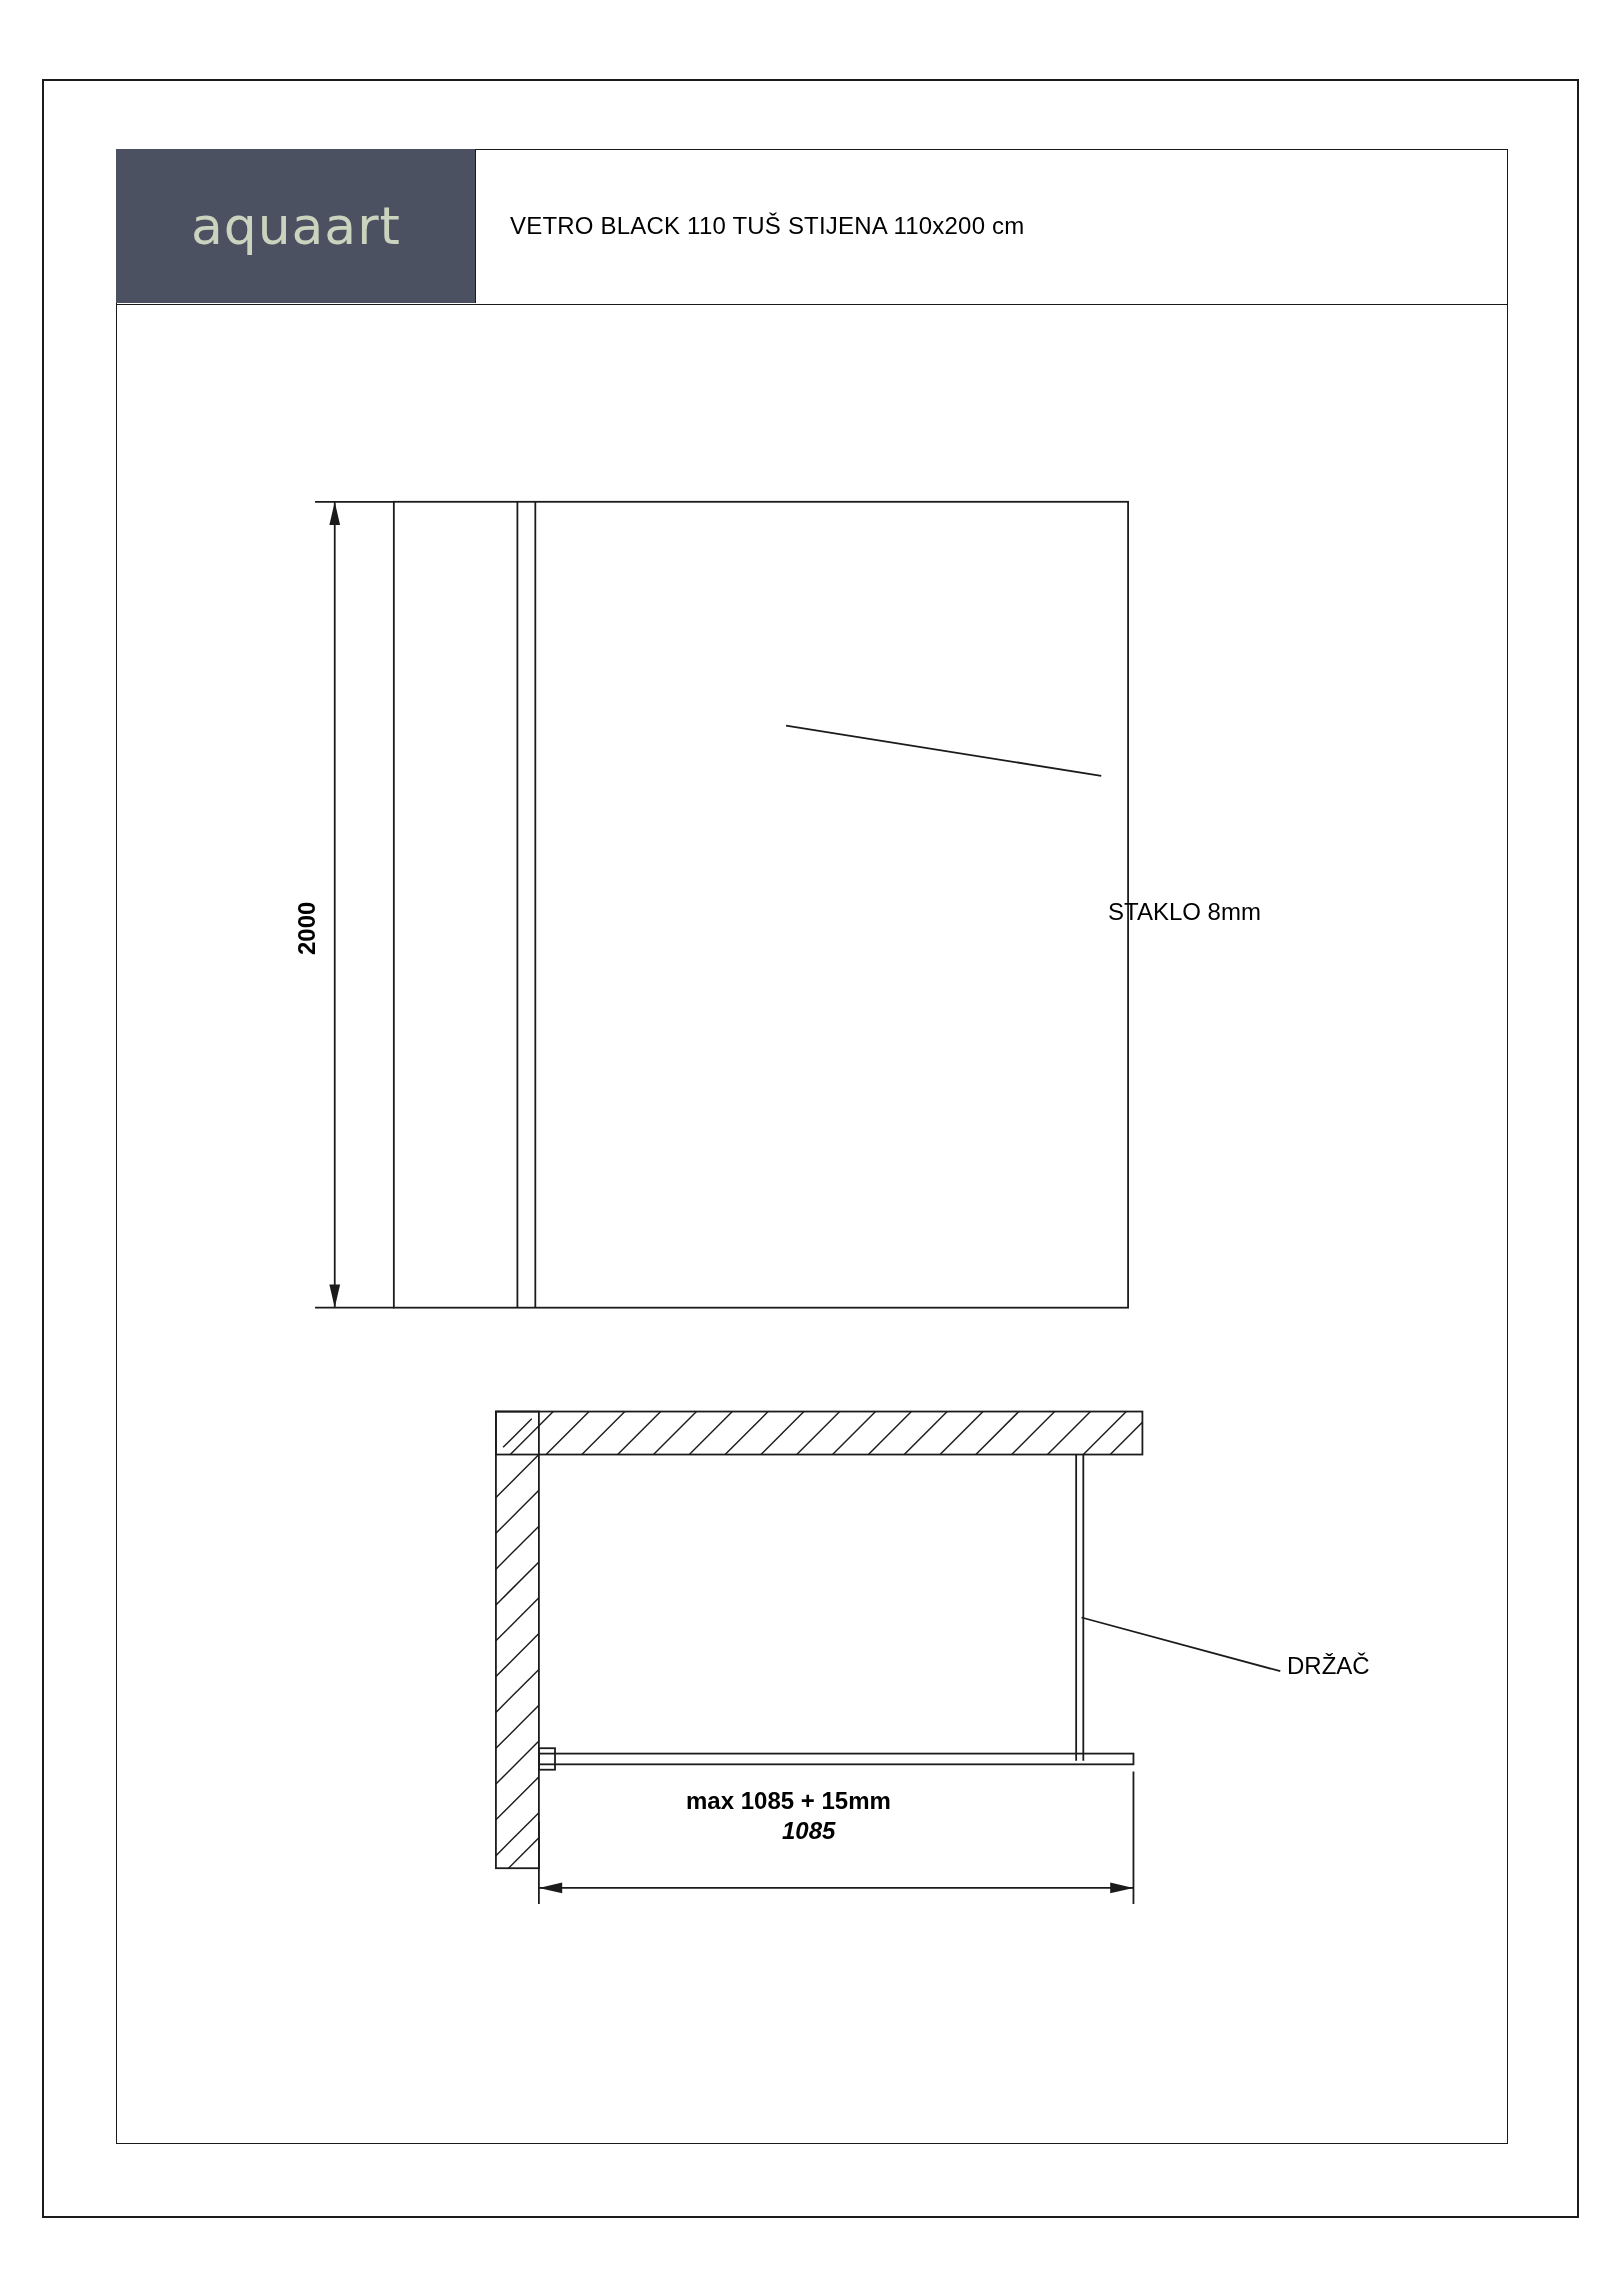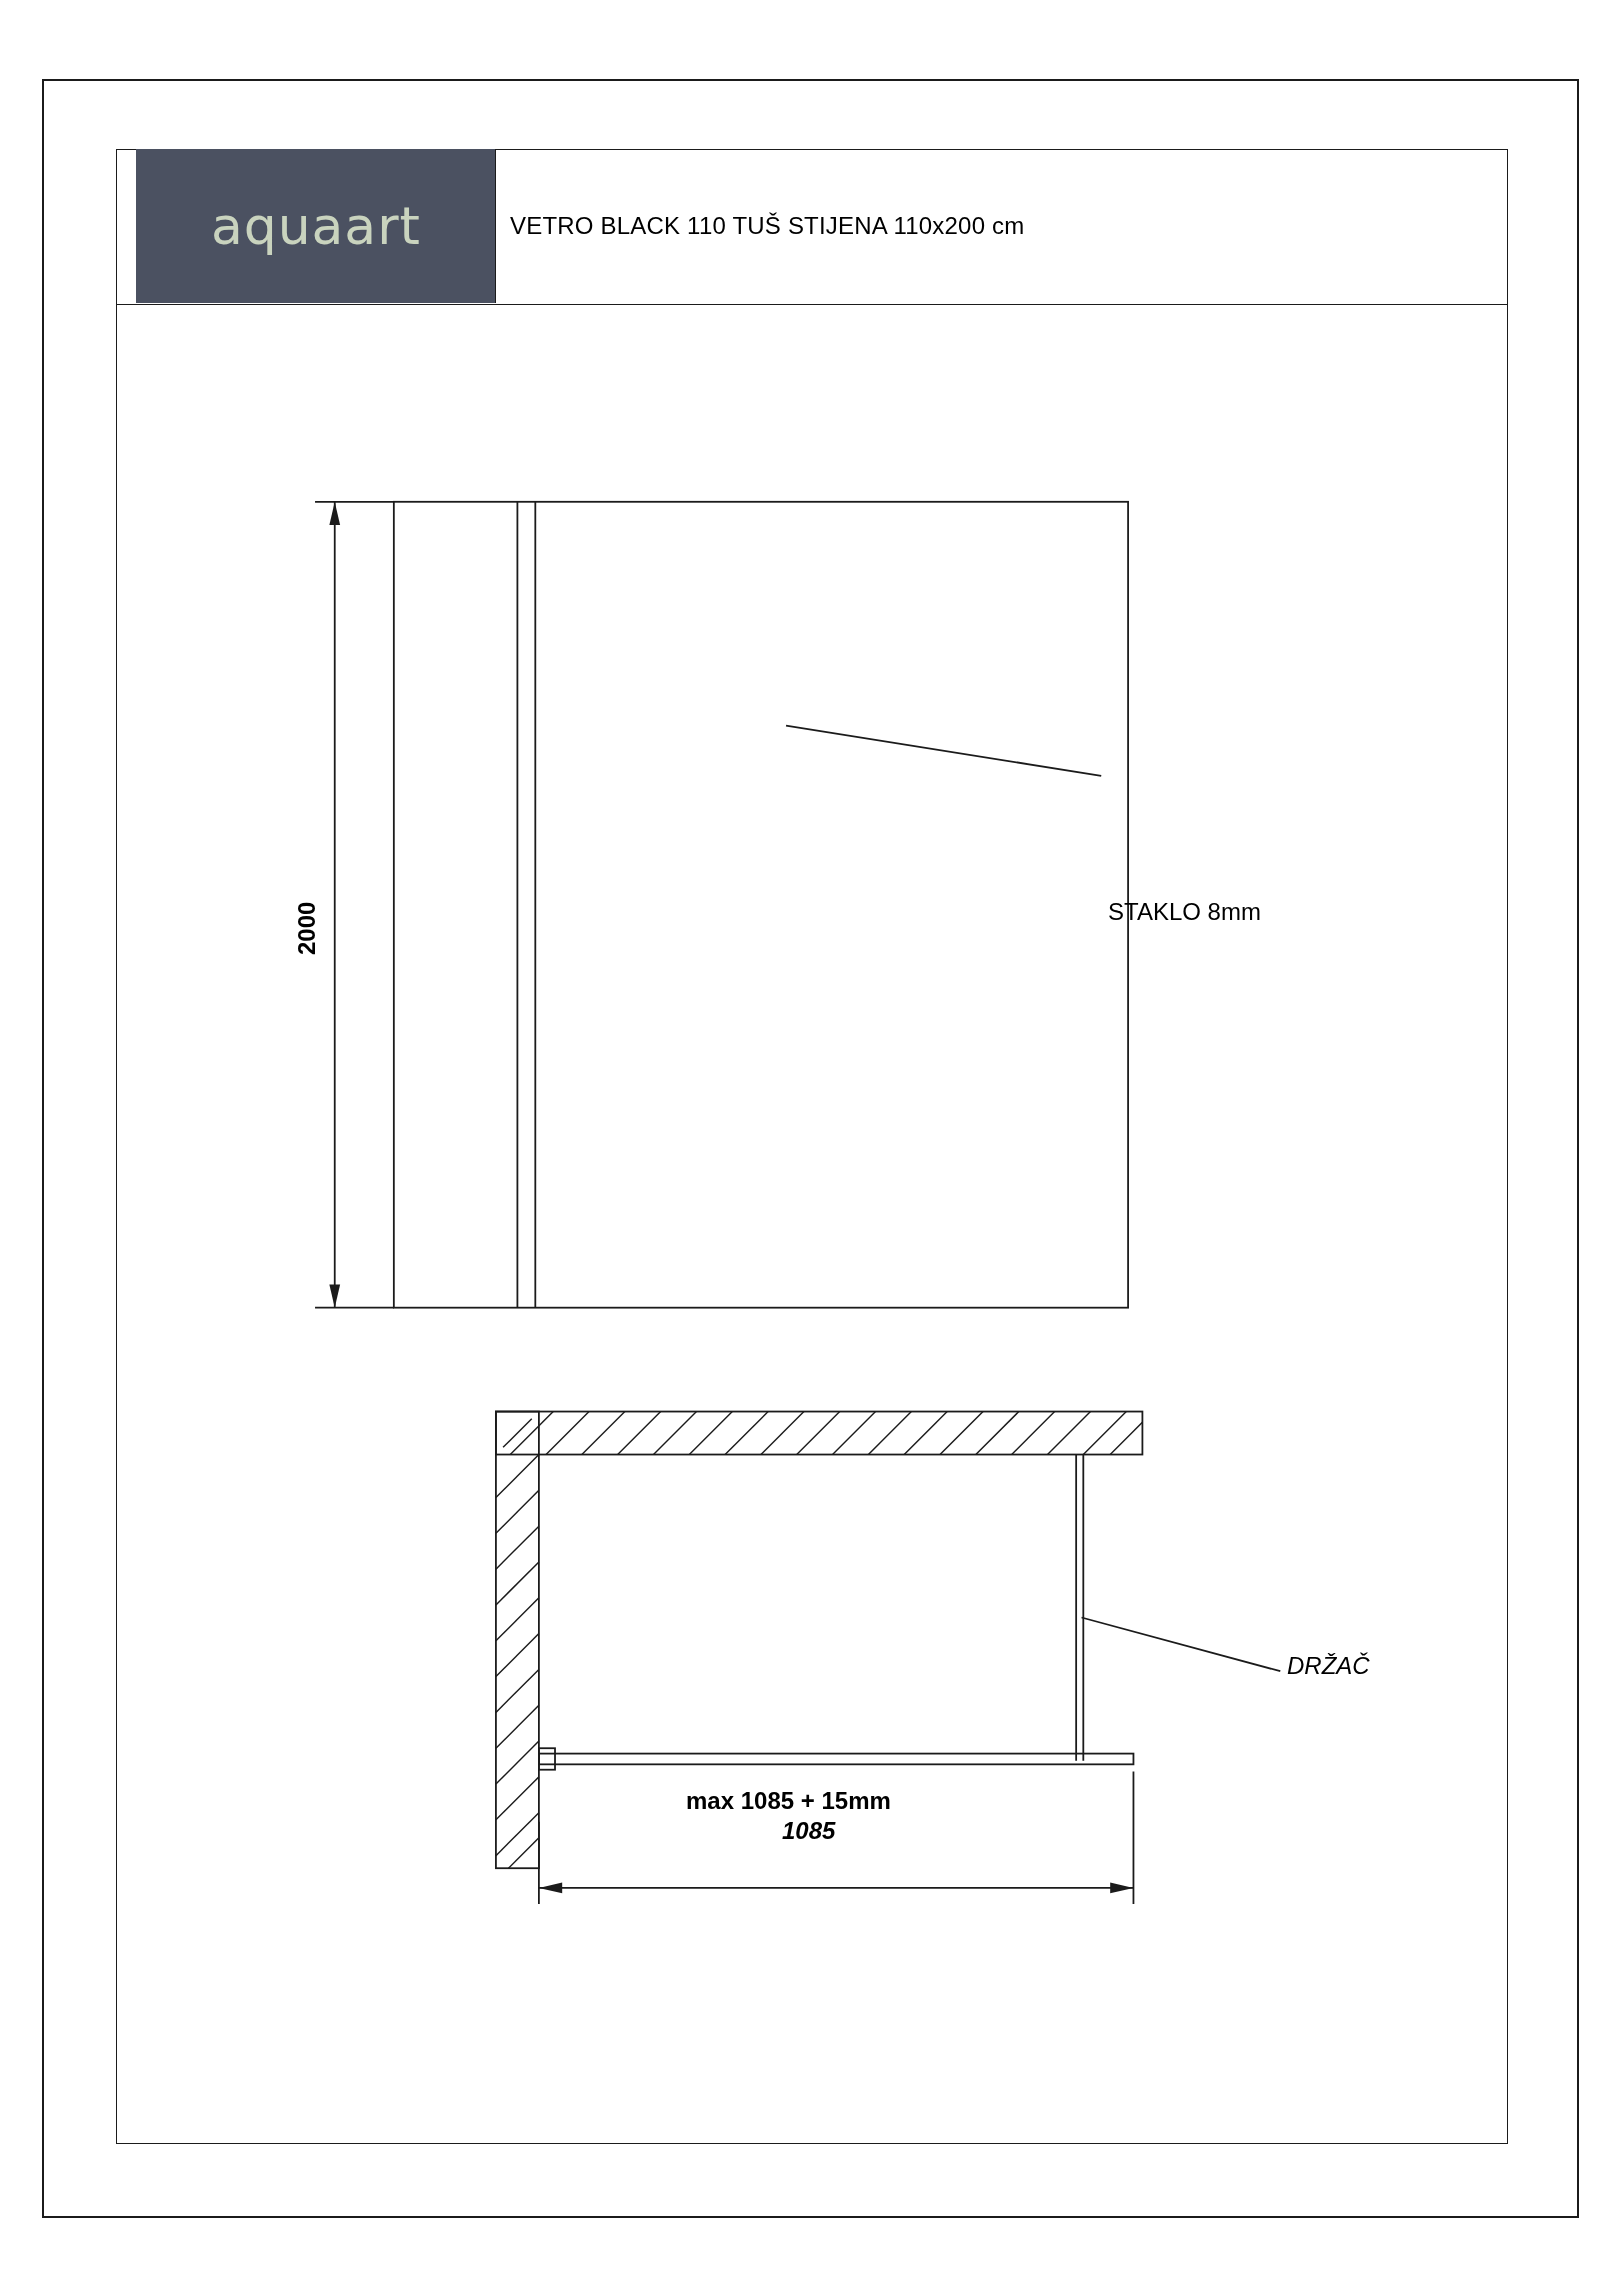--- a/index.html
+++ b/index.html
@@ -57,21 +57,20 @@
     left: 0;
     top: 0;
     width: 360px;
     height: 154px;
     background: #4b5161;
     border-right: 1.8px solid #1b1b1b;
     box-sizing: border-box;
     display: flex;
     align-items: center;
     justify-content: center;
-    margin-left: 20px;
   }
   .logo-text {
     font-family: "DejaVu Sans", sans-serif;
     font-size: 51px;
     letter-spacing: 0.9px;
     color: #c9d3be;
     font-weight: 400;
     transform: scaleX(1.02);
   }
   .title-text {
@@ -216,21 +215,21 @@
           <polygon points="472,1942 498,1936 498,1948" fill="#1b1b1b"></polygon>
           <polygon points="1136,1942 1110,1936 1110,1948" fill="#1b1b1b"></polygon>
         </g>
       </g>
     </svg>
 
     <div class="lbl lbl-bold lbl-vert" style="left:177px; top:806px;">2000</div>
 
     <div class="lbl" style="left:992px; top:749px;text-align:right;">STAKLO 8mm</div>
 
-    <div class="lbl" style="left:1171px; top:1503px;font-style:italic;">DRŽAČ</div>
+    <div class="lbl" style="left:1171px; top:1503px;">DRŽAČ</div>
 
     <div class="lbl lbl-bold" style="left:666px; top:1668px;font-style:italic;">1085</div>
 
     <div class="lbl lbl-bold" style="left:570px; top:1630px;margin-top:8px;">max 1085 + 15mm</div>
 
   </div>
 </div>
 
 
 </body></html>

